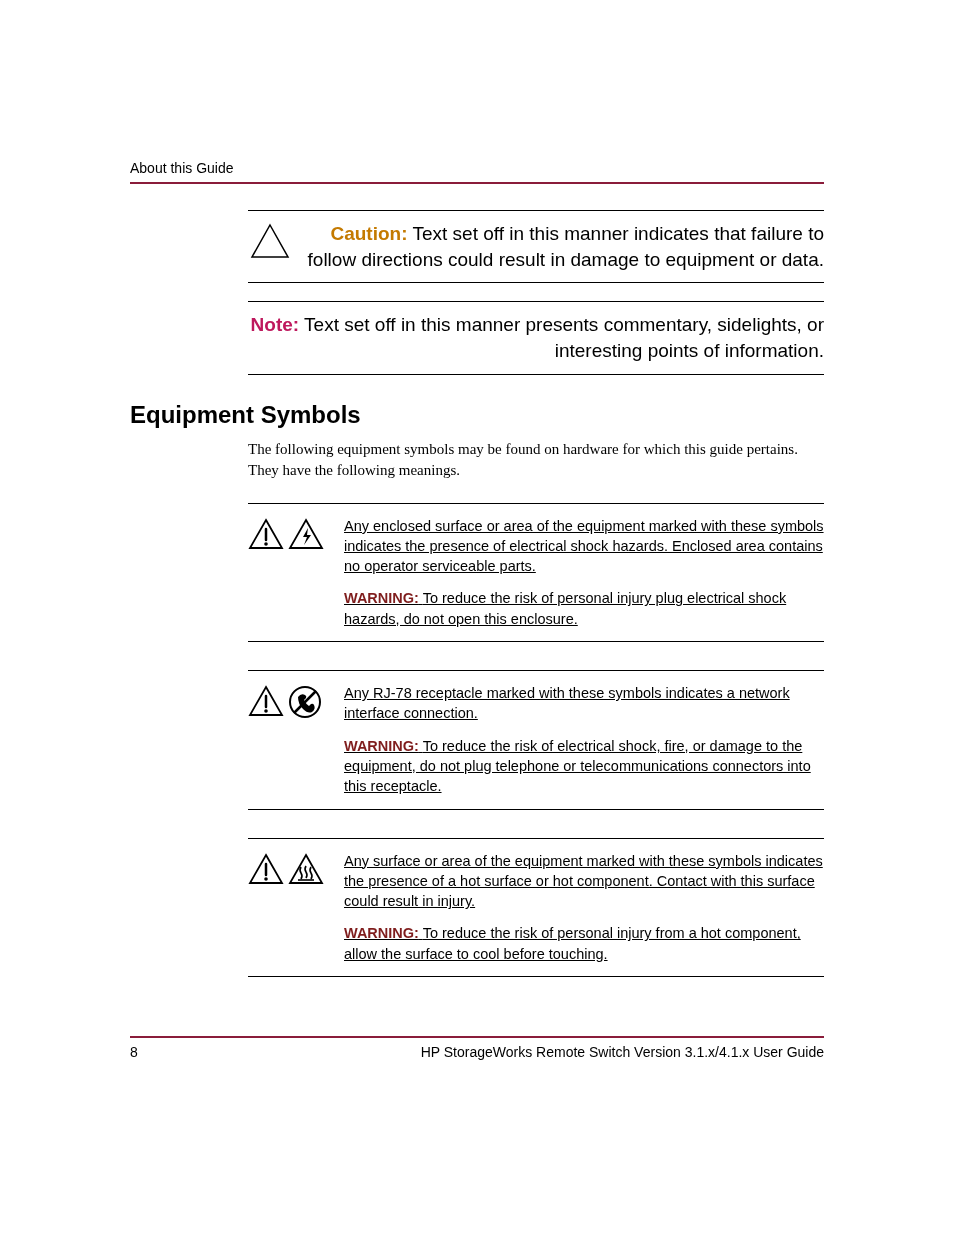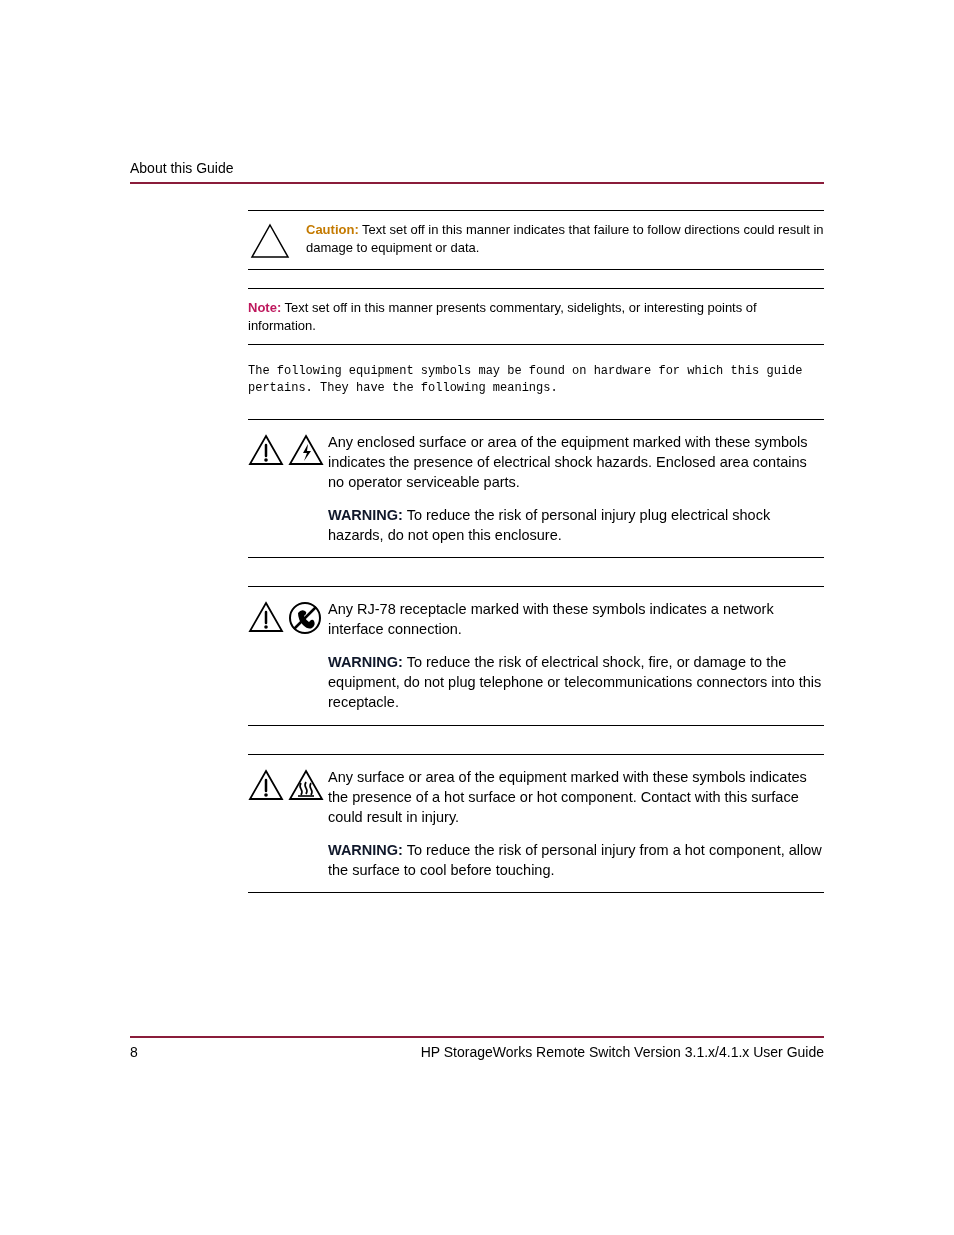--- a/index.html
+++ b/index.html
@@ -51,48 +51,51 @@
   }
   .callout-icon {
     flex: 0 0 44px;
     display: flex;
     align-items: flex-start;
     justify-content: center;
     padding-top: 2px;
   }
   .callout-body {
     flex: 1;
-    font-size: 13px;
+    font-size: 19px;
     line-height: 1.35;
+    text-align: right;
   }
   .label-caution { color: #c47a00; font-weight: bold; }
   .label-note    { color: #be185d; font-weight: bold; }
-  .label-warning { color: #0f172a; font-weight: bold; }
+  .label-warning { color: #7f1d1d; font-weight: bold; }
 
   h2.section {
     font-family: "Arial", "Helvetica", sans-serif;
     font-weight: bold;
     font-size: 24px;
     margin: 26px 0 10px 0;
   }
   .intro {
     margin-left: 118px;
-    font-family: Liberation Mono, monospace;
-    font-size: 12px;
+    font-family: Liberation Serif, serif;
+    font-size: 15px;
     line-height: 1.4;
     margin-bottom: 22px;
   }
 
   .symbol-block {
     margin-left: 118px;
     border-top: 1.5px solid #000;
     border-bottom: 1.5px solid #000;
     padding: 12px 0;
     display: flex;
+    gap: 16px;
     margin-bottom: 28px;
+    text-decoration: underline;
   }
   .symbol-icons {
     flex: 0 0 80px;
     display: flex;
     gap: 4px;
     align-items: flex-start;
     padding-top: 2px;
   }
   .symbol-text {
     flex: 1;
@@ -146,20 +149,21 @@
       </div>
     </div>
 
     <div class="callout no-icon">
       <div class="callout-body">
         <span class="label-note">Note:</span>
         <span>Text set off in this manner presents commentary, sidelights, or interesting points of information.</span>
       </div>
     </div>
 
+    <h2 class="section">Equipment Symbols</h2>
 
     <div class="intro">The following equipment symbols may be found on hardware for which this guide pertains. They have the following meanings.</div>
 
     <div class="symbol-block">
       <div class="symbol-icons">
         <span>
           <svg width="36" height="32" viewBox="0 0 36 32">
             <polygon points="18,2 34,30 2,30" fill="none" stroke="#000" stroke-width="1.8"></polygon>
             <line x1="18" y1="11" x2="18" y2="22" stroke="#000" stroke-width="2.5" stroke-linecap="round"></line>
             <circle cx="18" cy="26" r="1.8" fill="#000"></circle>

